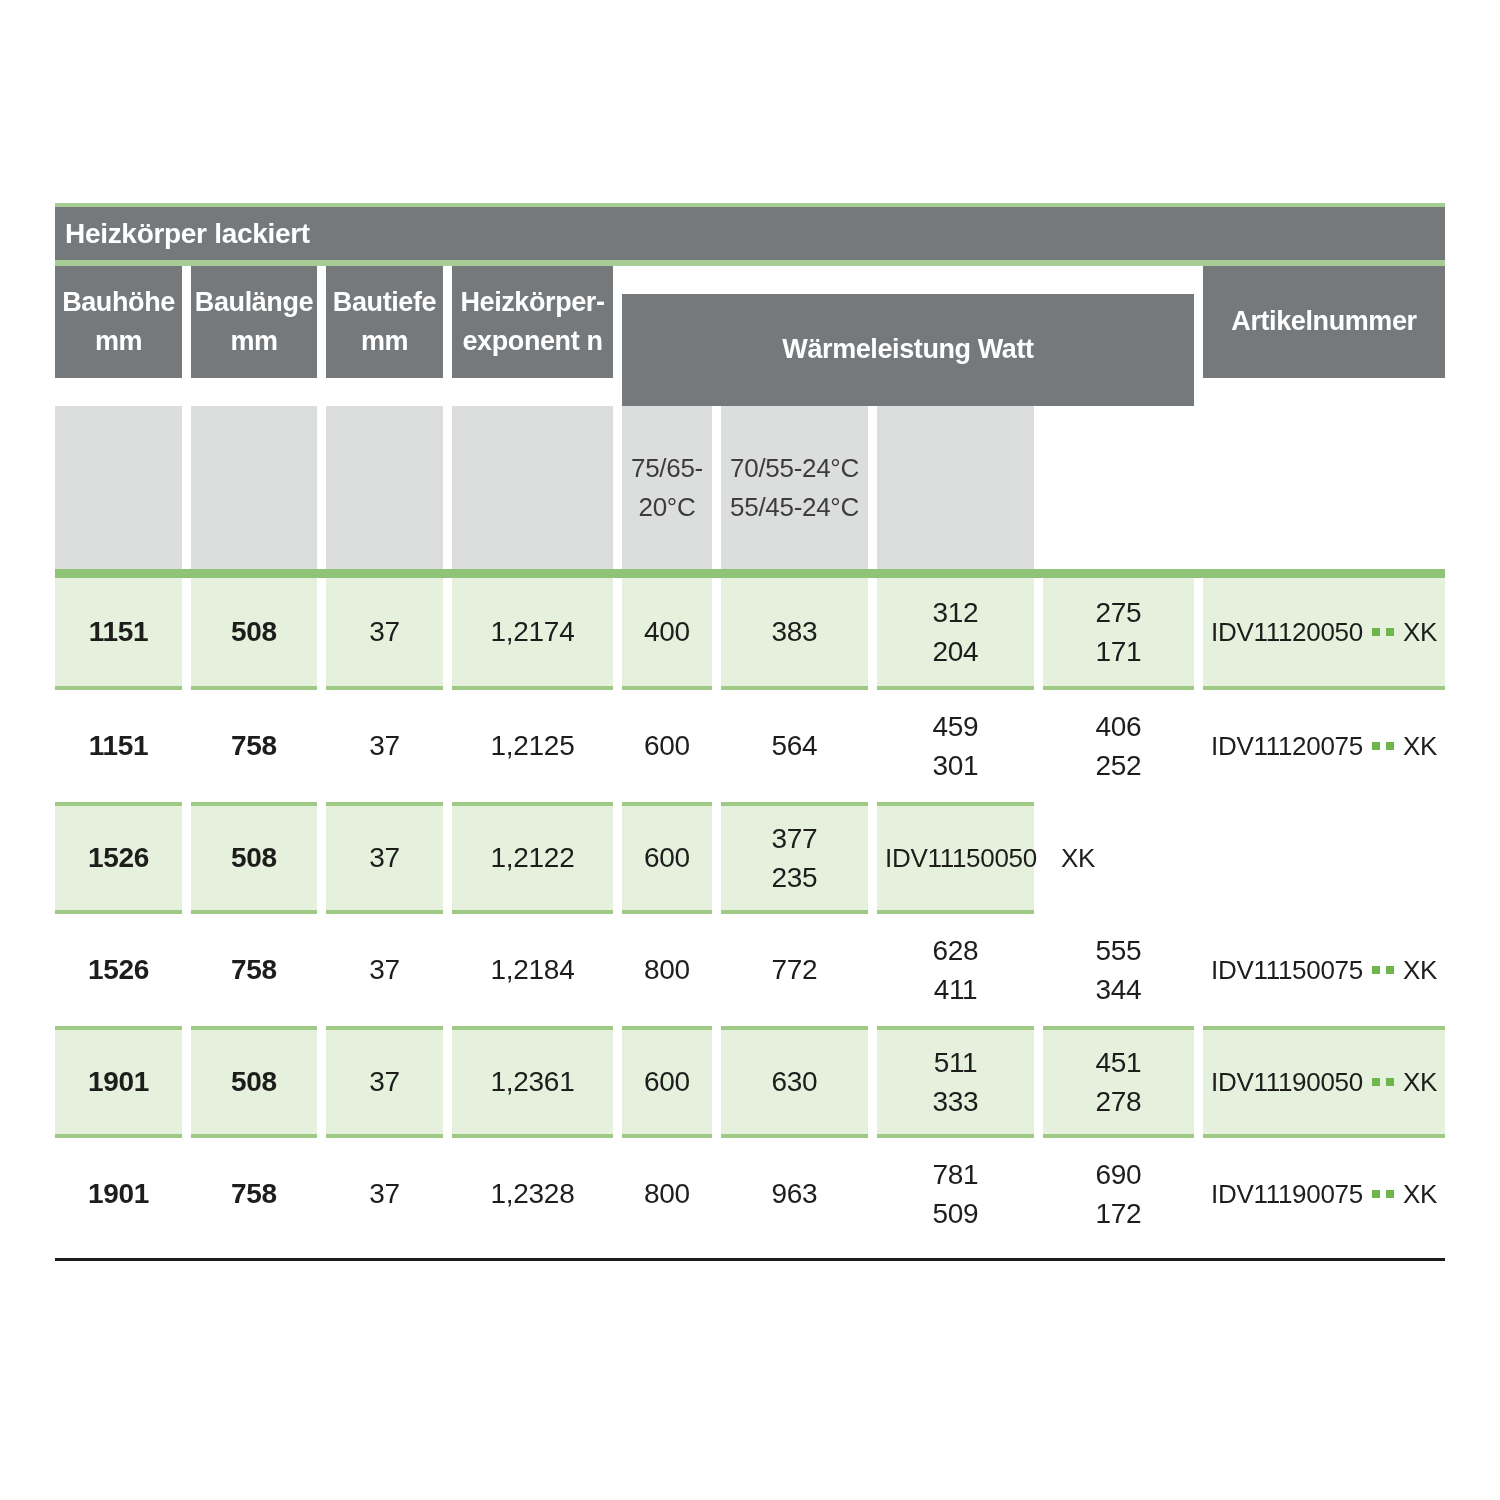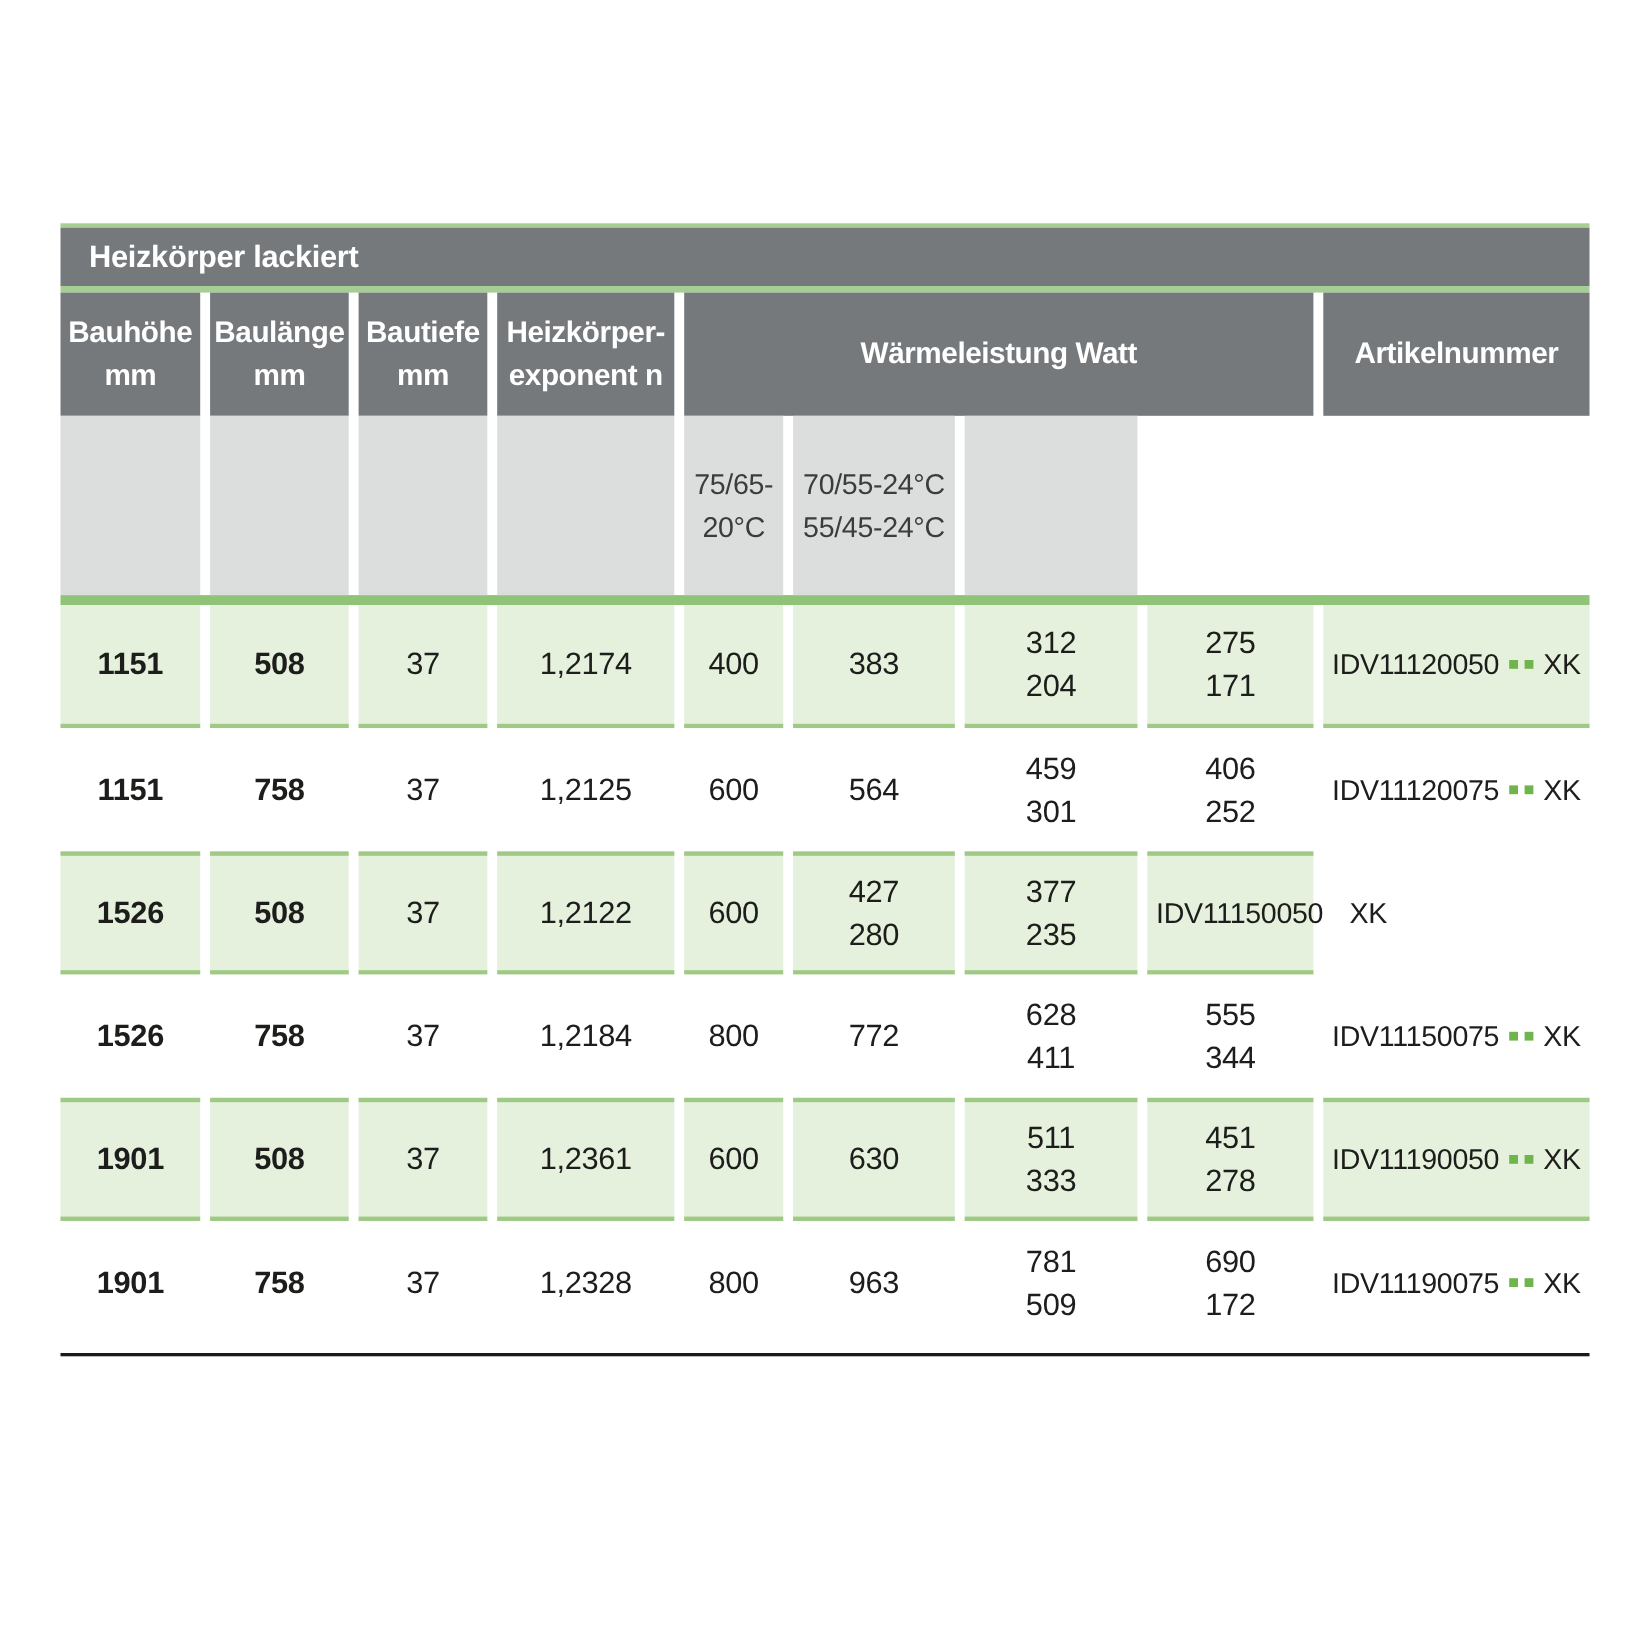--- a/index.html
+++ b/index.html
@@ -5,36 +5,36 @@
   html,body{margin:0;padding:0;}
   body{
     width:1500px;height:1500px;background:#ffffff;position:relative;
     font-family:"Liberation Sans", sans-serif;
     -webkit-font-smoothing:antialiased;
   }
   .sheet{position:absolute;left:55px;top:203px;width:1390px;}
   .topline{height:4px;background:#a6ce94;}
   .titlebar{
     height:53px;background:#75797c;color:#ffffff;
-    display:flex;align-items:center;padding-left:26px;box-sizing:border-box;
+    display:flex;align-items:center;padding-left:10px;box-sizing:border-box;
     font-size:28px;font-weight:bold;letter-spacing:-0.3px;
   }
   .sep{height:6px;background:#a6ce94;}
   .grid{
     display:grid;
     grid-template-columns:127px 126px 117px 161px 90px 147px 157px 151px 242px;
     column-gap:9px;
   }
   .hdr-cell{
     background:#75797c;color:#ffffff;height:112px;
     display:flex;flex-direction:column;justify-content:center;align-items:center;
     font-size:27px;font-weight:bold;line-height:1.45;letter-spacing:-0.4px;
     text-align:center;
   }
-  .hdr-watt{grid-column:5 / span 4;}
+  .hdr-watt{grid-column:5 / span 4;margin-top:28px;}
   .sub-cell{
     background:#dcdddd;color:#3c3c3b;height:163px;
     display:flex;flex-direction:column;justify-content:center;align-items:center;
     font-size:26px;line-height:1.5;text-align:center;letter-spacing:-0.3px;
   }
   .band{height:9px;background:#8fc478;}
   .row .cell{
     height:112px;box-sizing:border-box;
     display:flex;flex-direction:column;justify-content:center;align-items:center;
     font-size:28px;color:#1d1d1b;line-height:1.4;letter-spacing:-0.3px;
@@ -157,24 +157,20 @@
           <span>XK</span>
         </div>
       </div>
       <div class="row grid green">
         <div class="cell b">1526</div>
         <div class="cell b">508</div>
         <div class="cell">37</div>
         <div class="cell">1,2122</div>
         <div class="cell">600</div>
         <div class="cell">
-          <div class="">427</div>
-          <div class="">280</div>
-        </div>
-        <div class="cell">
           <div class="">377</div>
           <div class="">235</div>
         </div>
         <div class="cell artikel">
           <span>IDV11150050</span>
           <div class="dot first"></div>
           <div class="dot last"></div>
           <span>XK</span>
         </div>
       </div>

